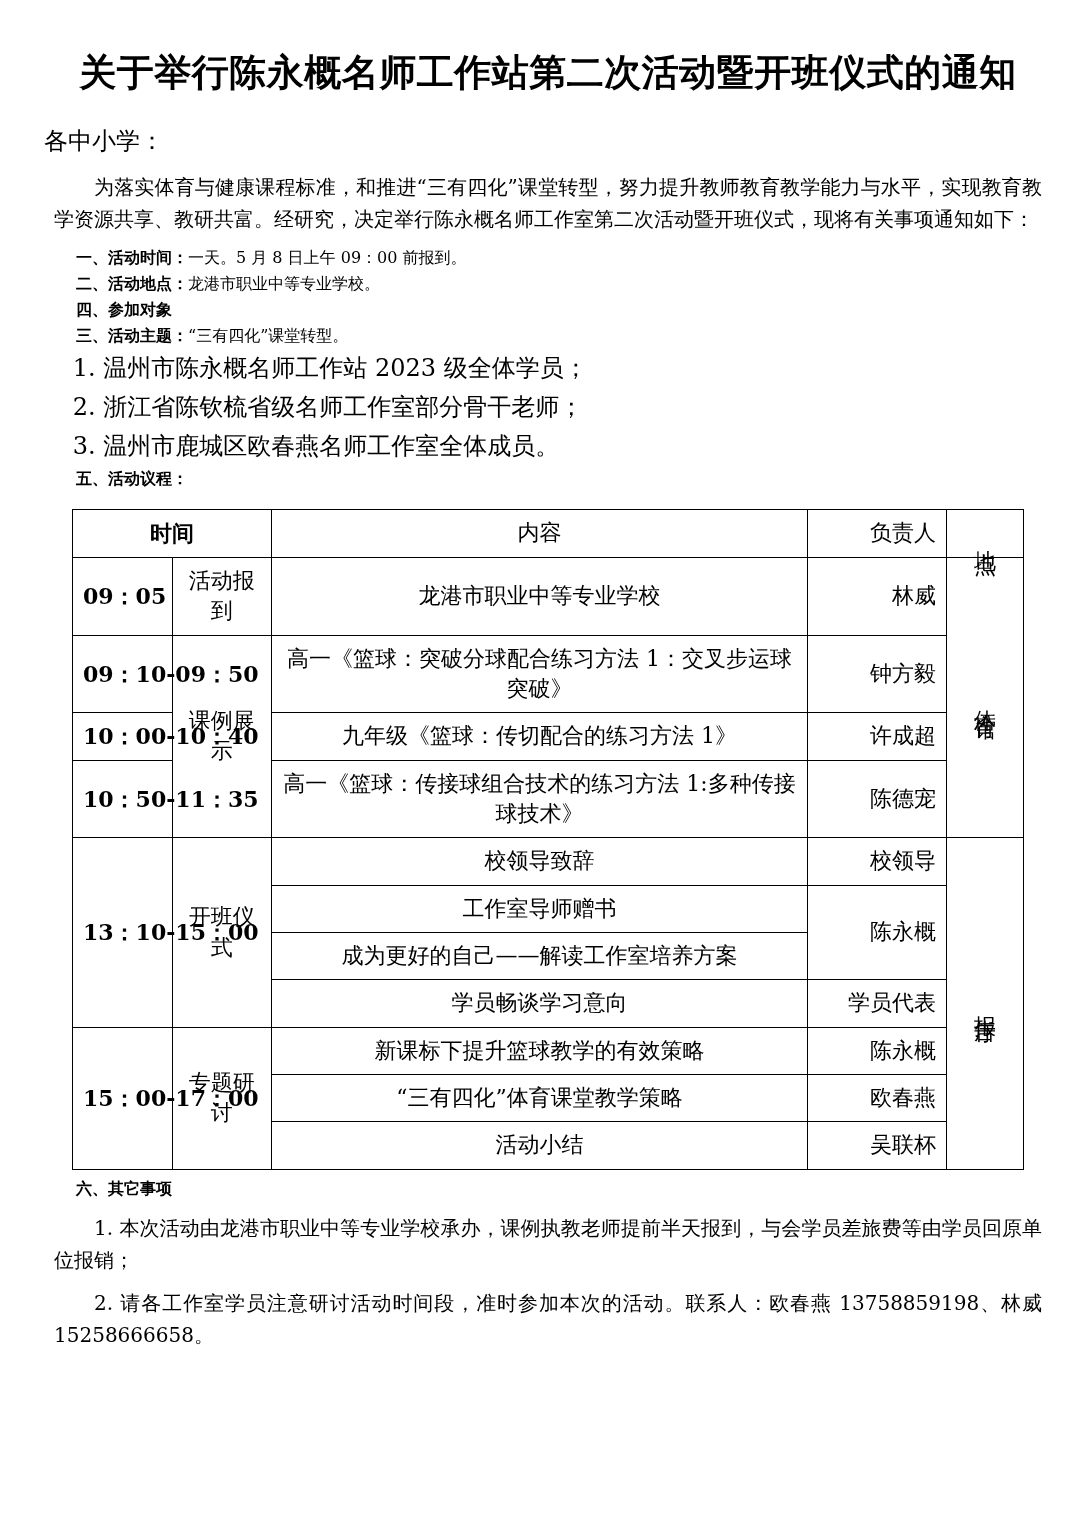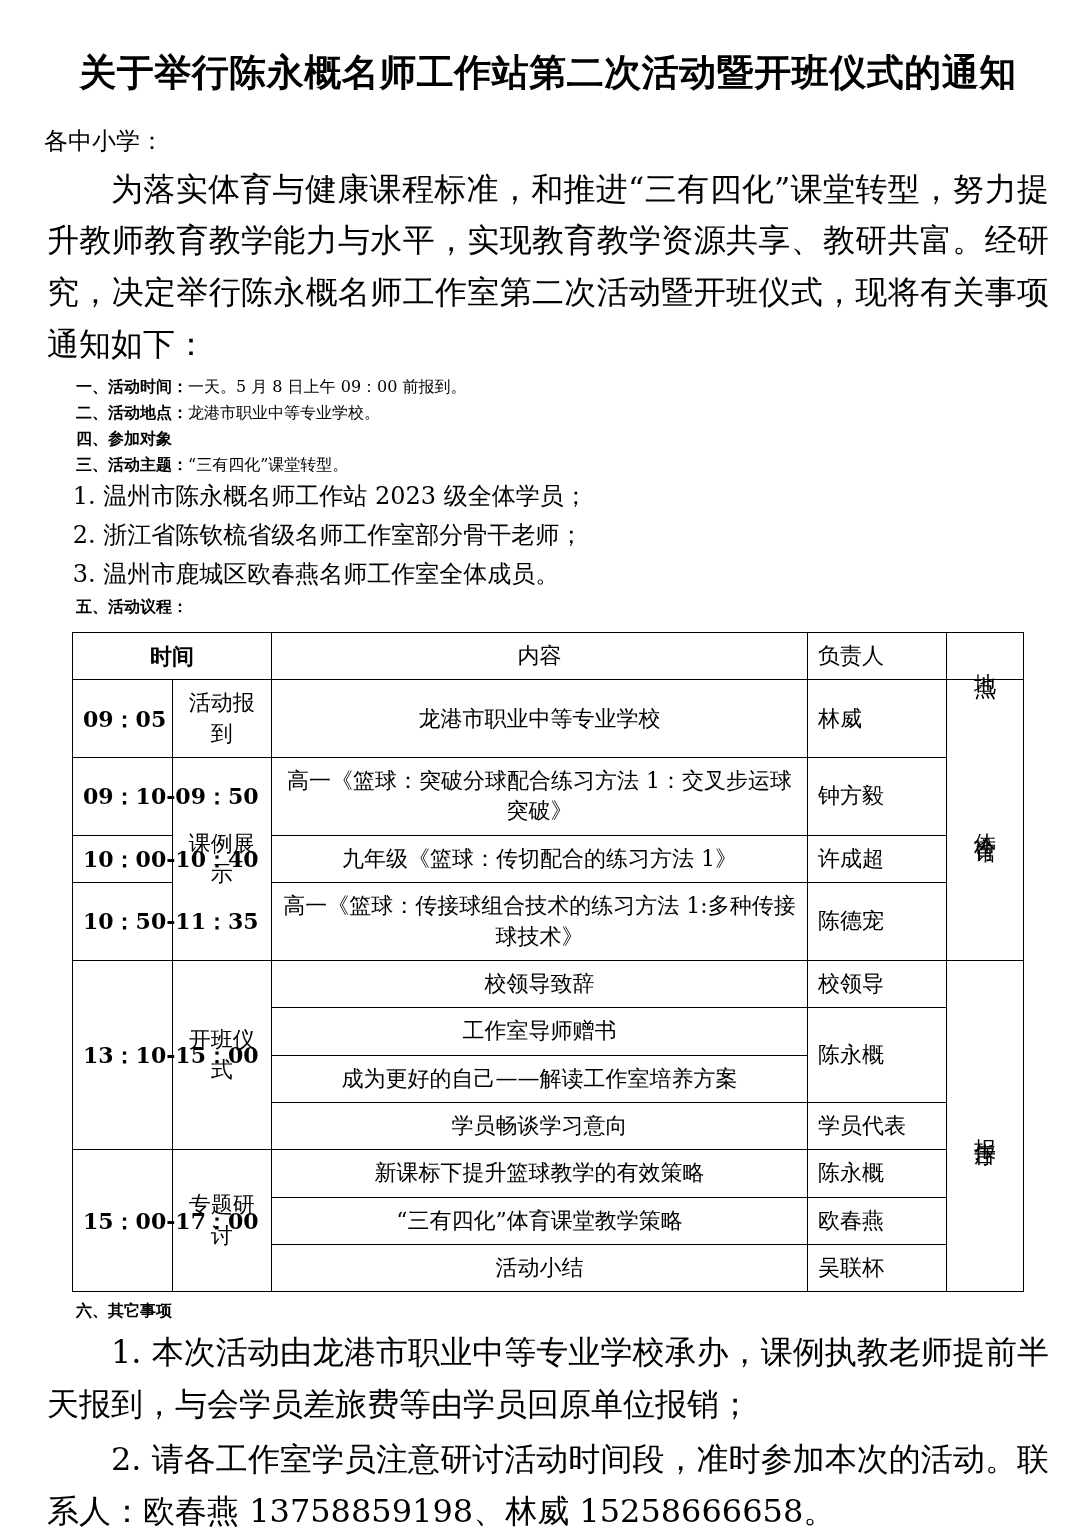--- a/index.html
+++ b/index.html
@@ -23,23 +23,23 @@
   .doc-title {
     text-align: center;
     font-family: "DejaVu Sans", "Liberation Sans", sans-serif;
     font-weight: bold;
     font-size: 37px;
     line-height: 1.45;
     letter-spacing: 0.5px;
     margin: 8px 30px 22px 30px;
   }
   .para {
-    font-size: 32px;
-    line-height: 1.62;
-    margin: 3px;
+    font-size: 20px;
+    line-height: 1.62;
+    margin: 10px;
     text-align: justify;
   }
   .salutation {
     font-size: 24px;
     line-height: 1.62;
     margin: 0 0 0 0;
   }
   .indent2 {
     text-indent: 2em;
   }
@@ -55,38 +55,38 @@
   }
   .list-line {
     font-size: 24px;
     line-height: 1.62;
     margin: 0;
     text-indent: 1.2em;
   }
   table.agenda {
     border-collapse: collapse;
     width: 952px;
-    margin: 12px auto 6px auto;
+    margin: 18px auto 6px auto;
     table-layout: fixed;
   }
   table.agenda td {
     border: 1px solid #000;
     font-size: 22px;
     line-height: 1.38;
     padding: 8px 10px;
     vertical-align: middle;
   }
   .th {
     text-align: center;
     font-size: 23px;
   }
   .c-time { width: 178px; text-align: center; font-weight: bold; white-space: nowrap;}
   .c-seg  { width: 132px; text-align: center; border-radius: 32px; }
   .c-content { text-align: center; }
-  .c-person { width: 118px; text-align: left; }
+  .c-person { width: 118px; text-align: right; }
   .c-place { width: 56px; text-align: center; }
   .vert {
     writing-mode: vertical-rl;
     text-orientation: upright;
     letter-spacing: 4px;
     display: inline-block;
     line-height: 1.1;
   }
   .tail {
     margin-top: 4px;

